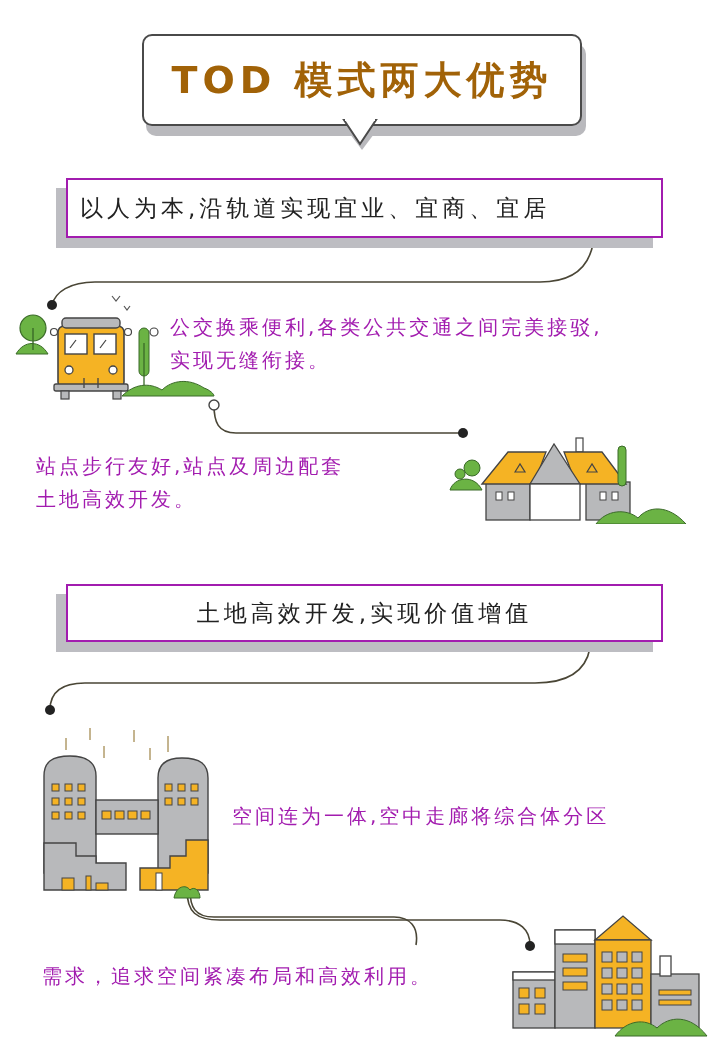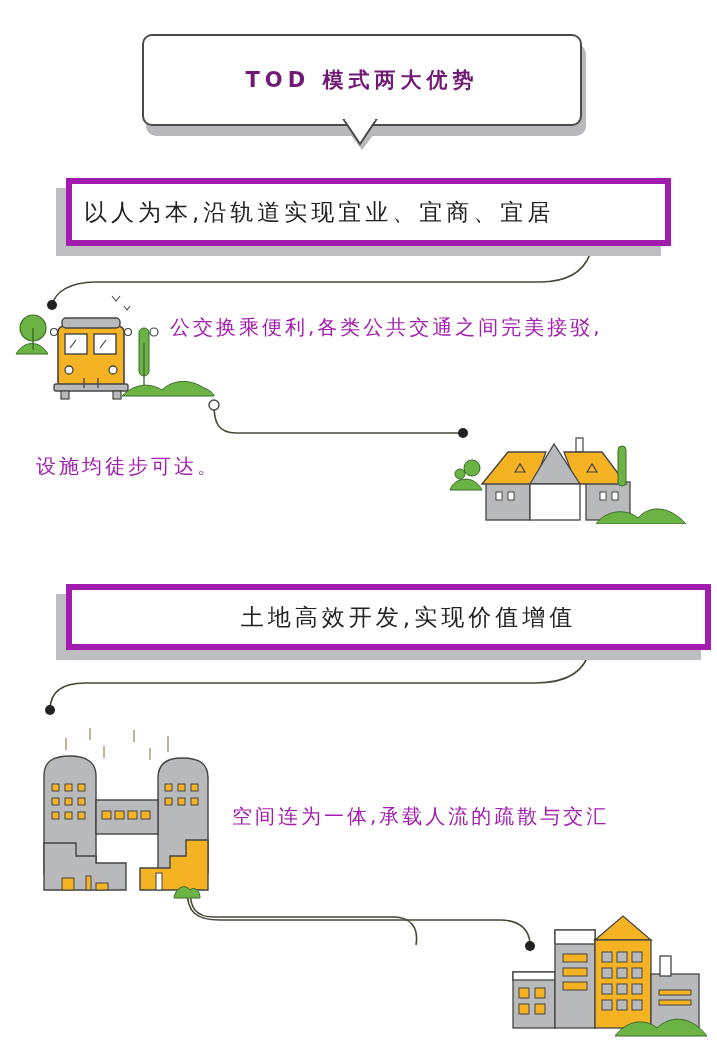--- a/index.html
+++ b/index.html
@@ -7,23 +7,23 @@
     width: 717px; height: 1046px; background: #ffffff; position: relative; overflow: hidden;
     font-family: "DejaVu Sans", sans-serif; color: #2a2a2a;
   }
   .abs { position: absolute; }
   .title-bubble {
     left: 142px; top: 34px; width: 436px; height: 88px;
     border: 2px solid #4a4a4a; border-radius: 10px; background: #fff;
     box-shadow: 4px 10px 0 #b9b9bd; z-index: 2;
     display: flex; align-items: center; justify-content: center;
   }
-  .title-text { font-size: 21px; font-weight: bold; letter-spacing: 5px; color: #701a75; }
+  .title-text { font-size: 38px; font-weight: bold; letter-spacing: 5px; color: #a16207; }
   .section-box {
-    background: #fff; border: 6px solid #a21caf; z-index: 2;
+    background: #fff; border: 2px solid #a21caf; z-index: 2;
     display: flex; align-items: center;
     box-shadow: -10px 10px 0 #bdbdc2;
   }
   .section-text { font-size: 23px; letter-spacing: 4px; color: #222; white-space: nowrap; }
   .body-text { font-size: 20px; letter-spacing: 3px; line-height: 33px; color: #a21caf; white-space: nowrap; }
   svg.layer { position: absolute; left: 0; top: 0; z-index: 1; }
   .illus { position: absolute; z-index: 3; }
 </style>
 </head>
 <body>
@@ -89,24 +89,26 @@
     <line x1="84" y1="90" x2="84" y2="100" stroke="#444" stroke-width="1.3"></line>
 
     <rect x="125" y="40" width="10" height="48" rx="5" fill="#6bb344" stroke="#3a6a28" stroke-width="1"></rect>
     <line x1="130" y1="55" x2="130" y2="104" stroke="#3a6a28" stroke-width="1.3"></line>
     <circle cx="140" cy="44" r="4" fill="#fff" stroke="#444" stroke-width="1.2"></circle>
     <path d="M108,108 C120,96 135,94 148,102 C158,92 175,90 190,100 C196,102 200,106 200,108 Z" fill="#6bb344" stroke="#3a6a28" stroke-width="1"></path>
   </svg>
 </div>
 <div class="abs body-text" style="left:170px;top:311px;">
   <div>公交换乘便利,各类公共交通之间完美接驳,</div>
+  <div>实现无缝衔接。</div>
 </div>
 
 <div class="abs body-text" style="left:36px;top:450px;">
-  <div>设施均徒步可达。</div>
+  <div>站点步行友好,站点及周边配套</div>
+  <div>土地高效开发。</div>
 </div>
 <div class="illus" style="left:446px;top:432px;">
   <svg width="245" height="92">
     <path d="M4,58 C8,45 28,42 36,58 Z" fill="#6bb344" stroke="#3a6a28" stroke-width="1"></path>
     <circle cx="26" cy="36" r="8" fill="#6bb344" stroke="#3a6a28" stroke-width="1"></circle>
     <circle cx="14" cy="42" r="5" fill="#6bb344" stroke="#3a6a28" stroke-width="1"></circle>
     <rect x="130" y="6" width="7" height="14" fill="#fff" stroke="#444" stroke-width="1.2"></rect>
     <rect x="40" y="50" width="44" height="38" fill="#b8b9bb" stroke="#444" stroke-width="1.3"></rect>
     <rect x="140" y="50" width="44" height="38" fill="#b8b9bb" stroke="#444" stroke-width="1.3"></rect>
     <polygon points="36,52 62,20 100,20 88,52" fill="#f5b324" stroke="#444" stroke-width="1.3"></polygon>
@@ -117,21 +119,21 @@
     <polygon points="141,40 146,32 151,40" fill="none" stroke="#444" stroke-width="1.2"></polygon>
     <rect x="50" y="60" width="6" height="8" fill="#fff" stroke="#444"></rect>
     <rect x="62" y="60" width="6" height="8" fill="#fff" stroke="#444"></rect>
     <rect x="154" y="60" width="6" height="8" fill="#fff" stroke="#444"></rect>
     <rect x="166" y="60" width="6" height="8" fill="#fff" stroke="#444"></rect>
     <rect x="172" y="14" width="8" height="40" rx="4" fill="#6bb344" stroke="#3a6a28" stroke-width="1"></rect>
     <path d="M150,92 C160,78 180,76 192,86 C202,74 222,72 240,92 Z" fill="#6bb344" stroke="#3a6a28" stroke-width="1"></path>
   </svg>
 </div>
 
-<div class="abs section-box" style="left:66px;top:584px;width:593px;height:54px;justify-content:center;padding-left:40px;">
+<div class="abs section-box" style="left:66px;top:584px;width:593px;height:54px;justify-content:center;">
   <span class="section-text">土地高效开发,实现价值增值</span>
 </div>
 
 <div class="illus" style="left:38px;top:728px;">
   <svg width="200" height="170">
     <g stroke="#8a6a20" stroke-width="1" fill="none">
       <line x1="28" y1="10" x2="28" y2="22"></line>
         <line x1="52" y1="0" x2="52" y2="12"></line>
       <line x1="66" y1="18" x2="66" y2="30"></line>
         <line x1="96" y1="2" x2="96" y2="14"></line>
@@ -164,27 +166,28 @@
     </g>
     <path d="M6,115 L38,115 L38,128 L58,128 L58,135 L88,135 L88,162 L6,162 Z" fill="#b8b9bb" stroke="#444" stroke-width="1.4"></path>
     <path d="M102,140 L132,140 L132,128 L148,128 L148,112 L170,112 L170,162 L102,162 Z" fill="#f5b324" stroke="#444" stroke-width="1.4"></path>
     <rect x="24" y="150" width="12" height="12" fill="#f5b324" stroke="#444"></rect>
     <rect x="48" y="148" width="5" height="14" fill="#f5b324" stroke="#444"></rect>
     <rect x="58" y="155" width="12" height="7" fill="#f5b324" stroke="#444"></rect>
     <rect x="118" y="145" width="6" height="17" fill="#fff" stroke="#444"></rect>
   </svg>
 </div>
 <div class="abs body-text" style="left:232px;top:800px;">
-  <div>空间连为一体,承载人流的疏散与交汇</div>
+  <div>空间连为一体,空中走廊将综合体分区</div>
 </div>
 <svg class="abs" style="left:172px;top:880px;z-index:3" width="30" height="20">
   <path d="M2,18 C4,6 14,4 18,10 C22,6 28,10 28,18 Z" fill="#6bb344" stroke="#3a6a28" stroke-width="1"></path>
 </svg>
 
 <div class="abs body-text" style="left:42px;top:960px;">
+  <div>需求，追求空间紧凑布局和高效利用。</div>
 </div>
 <div class="illus" style="left:505px;top:912px;">
   <svg width="205" height="130">
     <rect x="8" y="60" width="42" height="56" fill="#b8b9bb" stroke="#444" stroke-width="1.3"></rect>
     <rect x="8" y="60" width="42" height="8" fill="#fff" stroke="#444" stroke-width="1.3"></rect>
     <rect x="50" y="18" width="40" height="98" fill="#b8b9bb" stroke="#444" stroke-width="1.3"></rect>
     <rect x="50" y="18" width="40" height="14" fill="#fff" stroke="#444" stroke-width="1.3"></rect>
     <polygon points="90,28 118,4 146,28" fill="#f5b324" stroke="#444" stroke-width="1.3"></polygon>
     <rect x="90" y="28" width="56" height="88" fill="#f5b324" stroke="#444" stroke-width="1.3"></rect>
     <rect x="146" y="62" width="48" height="54" fill="#b8b9bb" stroke="#444" stroke-width="1.3"></rect>

